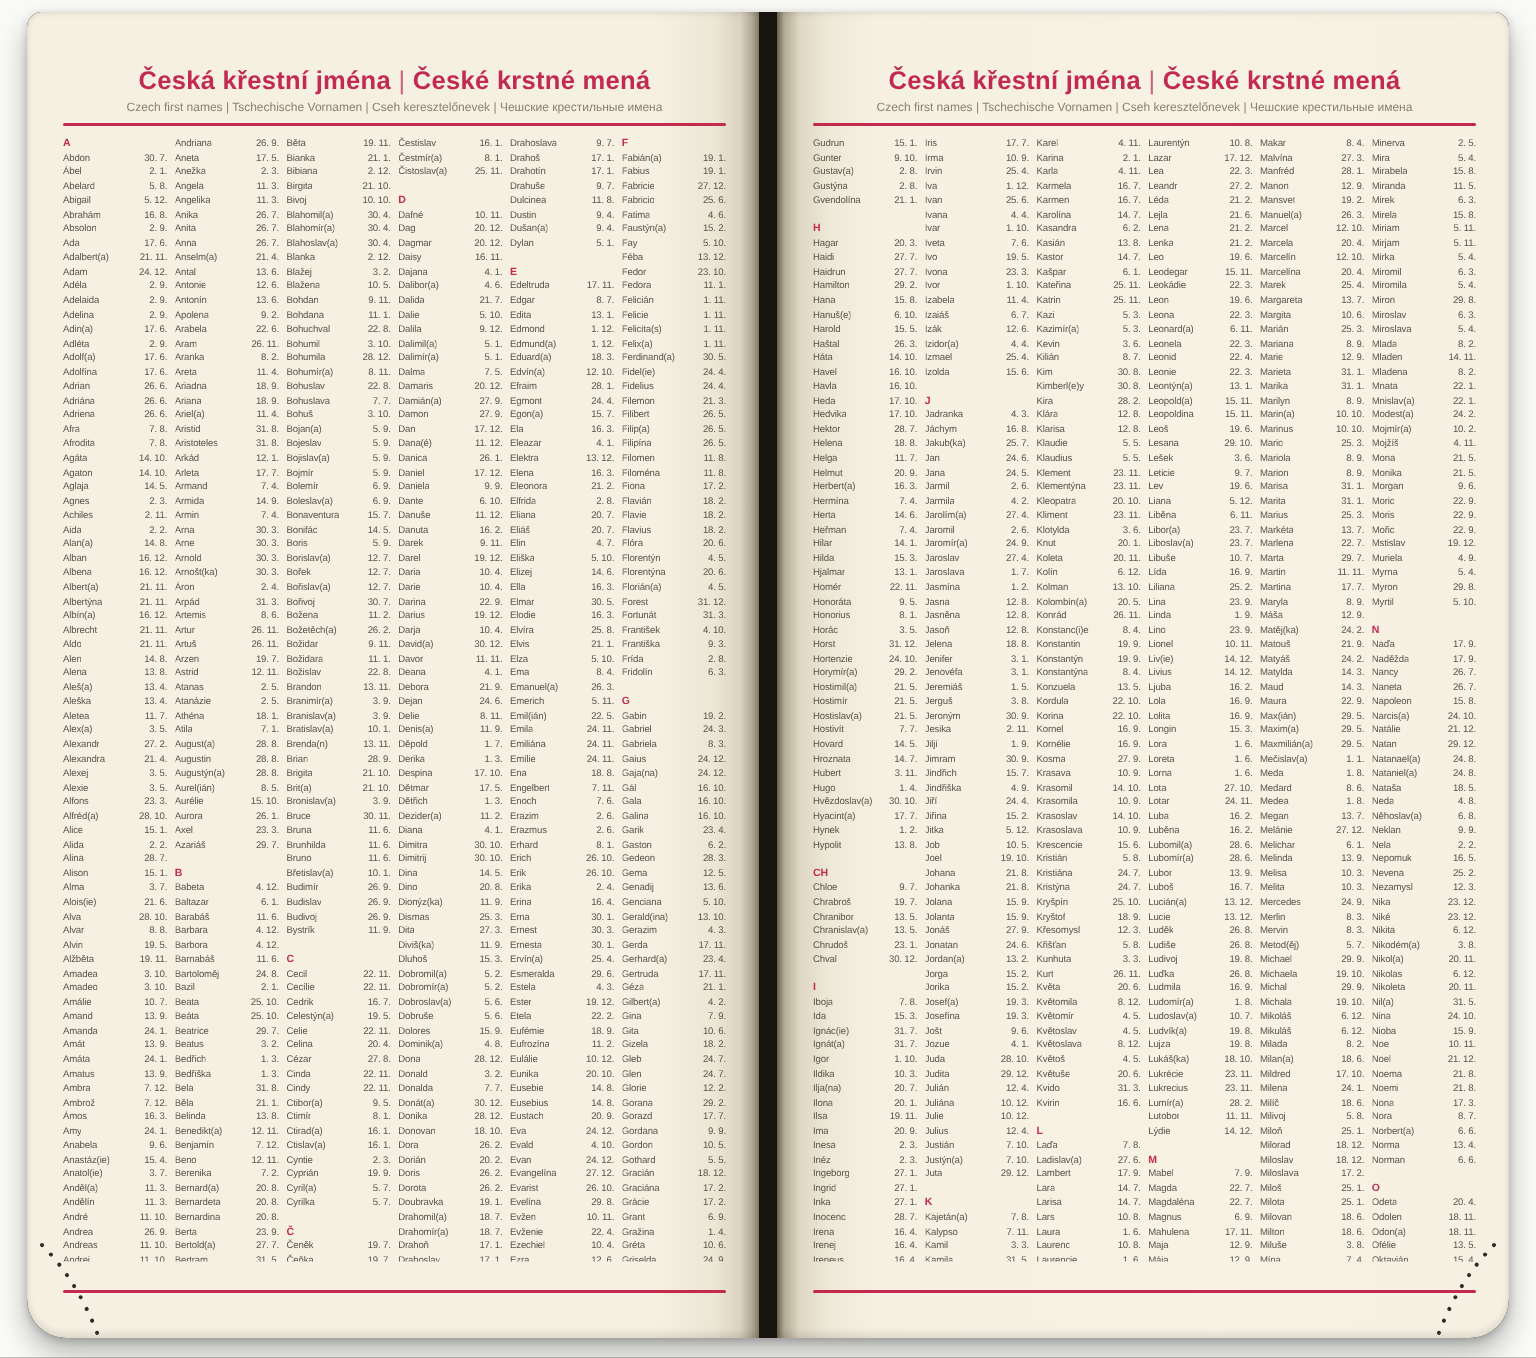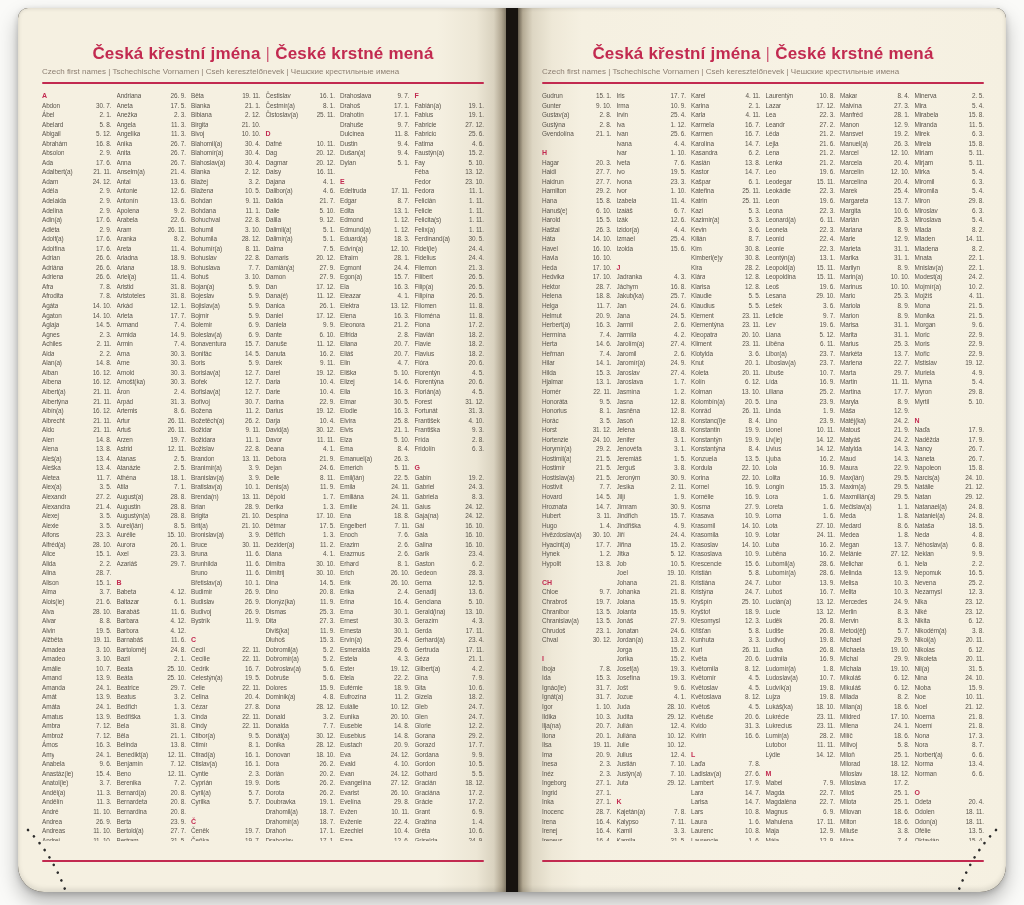--- a/index.html
+++ b/index.html
@@ -10,21 +10,21 @@
   .page.left{left:0;border-radius:10px 0 0 26px;
     background:linear-gradient(to right,#f5f0e1 0,#f5f0e1 86%,#ece6d5 94%,#d9d2bf 97.5%,#b3a994 99%,#8c836f 100%);
     box-shadow:inset 0 2px 3px rgba(0,0,0,.06),inset 0 -3px 5px rgba(0,0,0,.10);}
   .page.right{right:0;border-radius:0 10px 26px 0;
     background:linear-gradient(to right,#6e6553 0%,#b4aa94 1%,#ddd6c3 3%,#eee8d7 7%,#f5f0e1 13%,#f7f2e4 60%,#f5f0e1 100%);
     box-shadow:inset 0 2px 3px rgba(0,0,0,.06),inset 0 -3px 5px rgba(0,0,0,.10);}
   .page-inner{position:absolute;left:0;right:0;top:0;bottom:0;padding:36px 22px 0 24px;}
   .page-title{text-align:center;color:var(--accent,#c22a50);font-size:17px;line-height:20px;
     font-weight:bold;letter-spacing:.2px;white-space:nowrap;}
   .tdiv{font-weight:400;padding:0 5px;color:#cf6079;}
-  .page-subtitle{color:var(--subtle,#8c7e71);font-size:8px;line-height:10px;margin-top:3px;white-space:nowrap;}
+  .page-subtitle{text-align:center;color:var(--subtle,#8c7e71);font-size:8px;line-height:10px;margin-top:3px;white-space:nowrap;}
   .rule{height:2px;background:var(--accent,#c22a50);border-radius:1px;margin-top:5px;}
   .cols{display:flex;gap:5px;margin-top:7px;height:750px;overflow:hidden;}
   .col{flex:1 1 0;min-width:0;}
   .row{display:flex;justify-content:space-between;align-items:baseline;gap:2px;height:9.55px;
     font-size:6.4px;line-height:9.55px;color:#5a544b;letter-spacing:-.1px;}
   .row .nm{white-space:nowrap;overflow:hidden;}
   .row .dt{flex:none;white-space:nowrap;}
   .row.sec .letter{color:var(--accent,#c22a50);font-weight:bold;font-size:7px;}
   .bottom-rule{position:absolute;left:24px;right:22px;bottom:30px;height:2px;
     background:var(--accent,#c22a50);border-radius:1px;}

